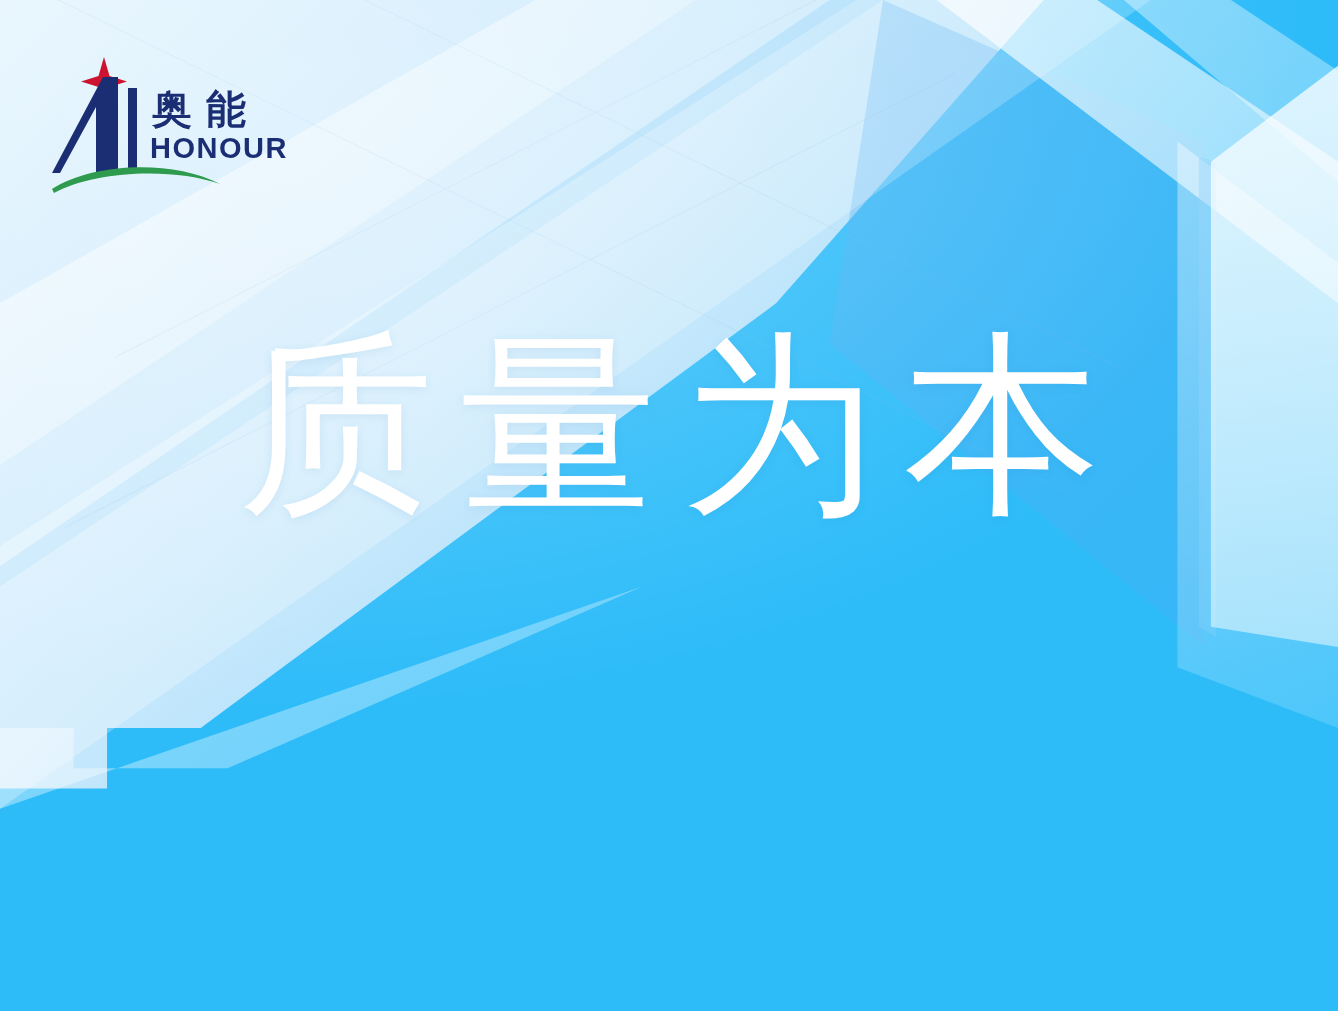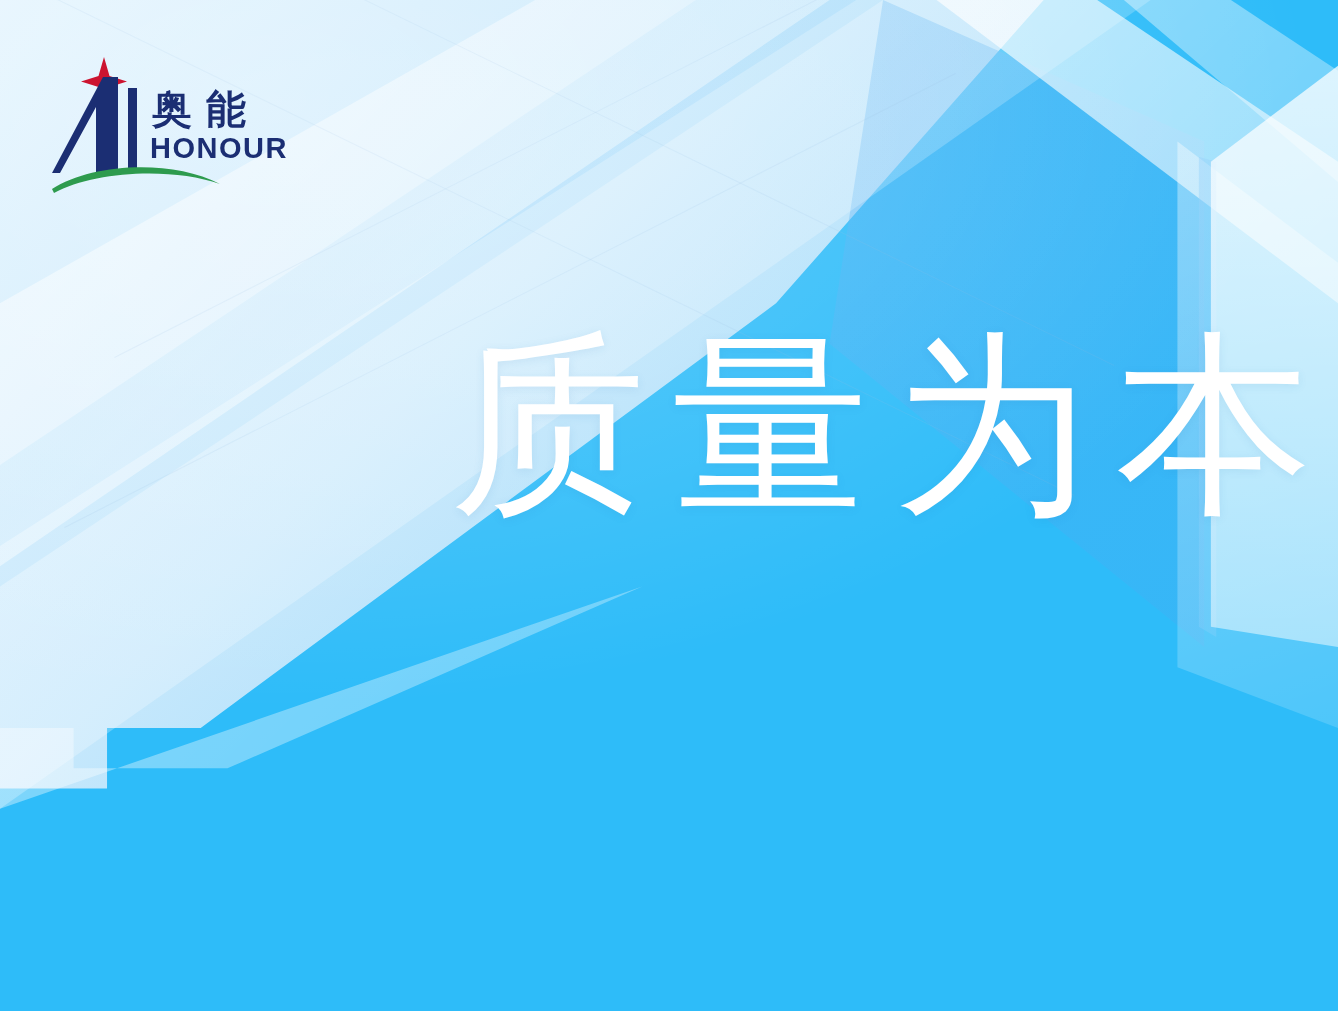--- a/index.html
+++ b/index.html
@@ -122,21 +122,21 @@
     text-align: center;
   }
   #logo svg { display: block; width: 260px; height: 145px; }
 
   
   #slogan {
     position: absolute;
     left: 0;
     top: 306px;
     width: 1338px;
-    text-align: right;
+    text-align: center;
   }
   .slogan-line {
     color: #ffffff;
     font-family: "Liberation Sans", "DejaVu Sans", sans-serif;
     font-weight: 400;
     font-size: 196px;
     line-height: 240px;
     letter-spacing: 26px;
     text-indent: 26px;
     white-space: nowrap;

